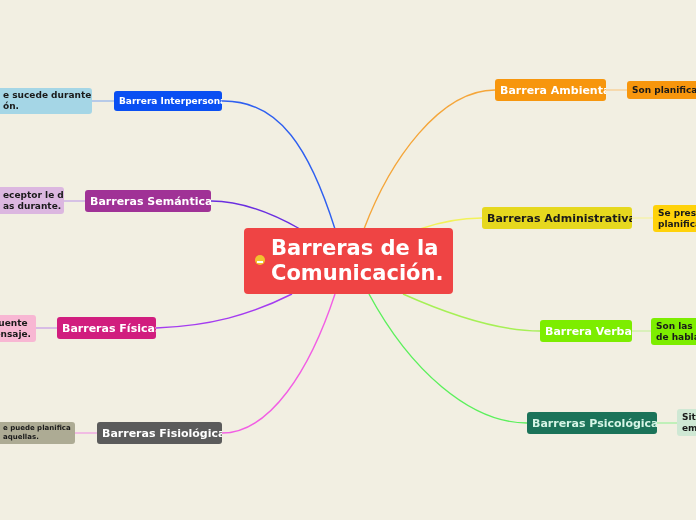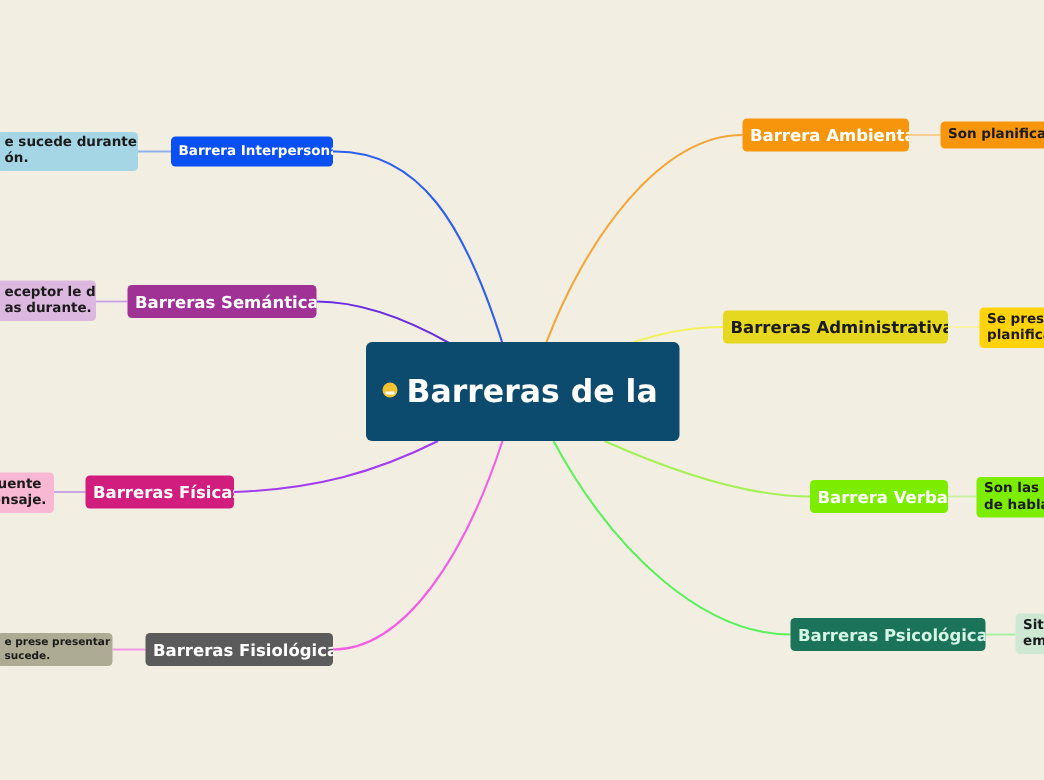--- a/index.html
+++ b/index.html
@@ -15,21 +15,21 @@
     position: absolute;
     box-sizing: border-box;
     border-radius: 3px;
     font-weight: bold;
     white-space: nowrap;
     display: flex; align-items: center;
     overflow: hidden;
   }
   .central {
     left: 244px; top: 228px; width: 209px; height: 66px;
-    background: #0c4a6e; color: #ffffff;
+    background: #ef4444; color: #ffffff;
     font-size: 21px; line-height: 25px;
     padding-left: 27px;
     border-radius: 4px;
   }
   .central .emoji {
     position: absolute; left: 11px; top: 27px;
     width: 10px; height: 10px; border-radius: 50%;
     background: #f2c230;
   }
   .central .emoji::after {
@@ -61,20 +61,21 @@
     <path d="M606,90 L627,90" stroke="#f8c98a" stroke-width="1.2" fill="none"></path>
     <path d="M632,218 L653,218" stroke="#f6f2a0" stroke-width="1.2" fill="none"></path>
     <path d="M632,331 L651,331" stroke="#c8f0a0" stroke-width="1.2" fill="none"></path>
     <path d="M657,423 L677,423" stroke="#9ff09f" stroke-width="1.2" fill="none"></path>
   </svg>
 
   <div class="node central">
     <span class="emoji"></span>
     <div>
       <div>Barreras de la</div>
+      <div>Comunicación.</div>
     </div>
   </div>
 
   <div class="node branch" style="left:114px; top:91px; width:108px; background:#0a4ff2; color:#fff; font-size:9px;">
     <span>Barrera Interpersonal</span>
   </div>
   <div class="node leaf" style="left:-2px; top:88px; width:94px; height:26px; background:#a5d6e6; color:#1a1a1a;">
     <div>
       <div>e sucede durante la</div>
       <div>ón.</div>
@@ -99,22 +100,22 @@
       <div>fuente</div>
       <div>ensaje.</div>
     </div>
   </div>
 
   <div class="node branch" style="left:97px; top:422px; width:125px; height:22px; background:#5b5b5b; color:#fff;">
     <span>Barreras Fisiológicas</span>
   </div>
   <div class="node leaf" style="left:-2px; top:422px; width:77px; height:22px; background:#adab94; color:#1a1a1a; font-size:7px; line-height:9px;">
     <div>
-      <div>e prese presentar</div>
-      <div>sucede.</div>
+      <div>e puede planifica</div>
+      <div>aquellas.</div>
     </div>
   </div>
 
   <div class="node branch" style="left:495px; top:79px; width:111px; height:22px; background:#f7960d; color:#fff;">
     <span>Barrera Ambiental</span>
   </div>
   <div class="node leaf" style="left:627px; top:81px; width:80px; height:18px; background:#f7960d; color:#1a1a1a;">
     <div>Son planifica</div>
   </div>
 

